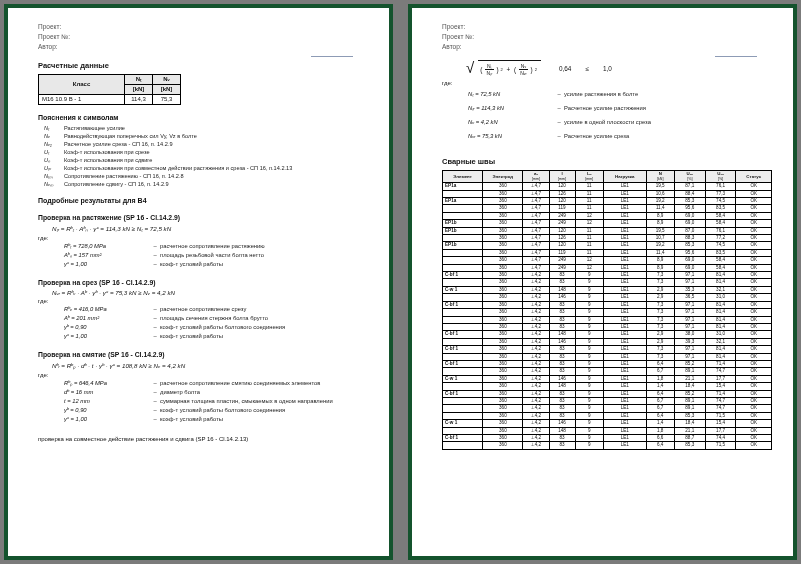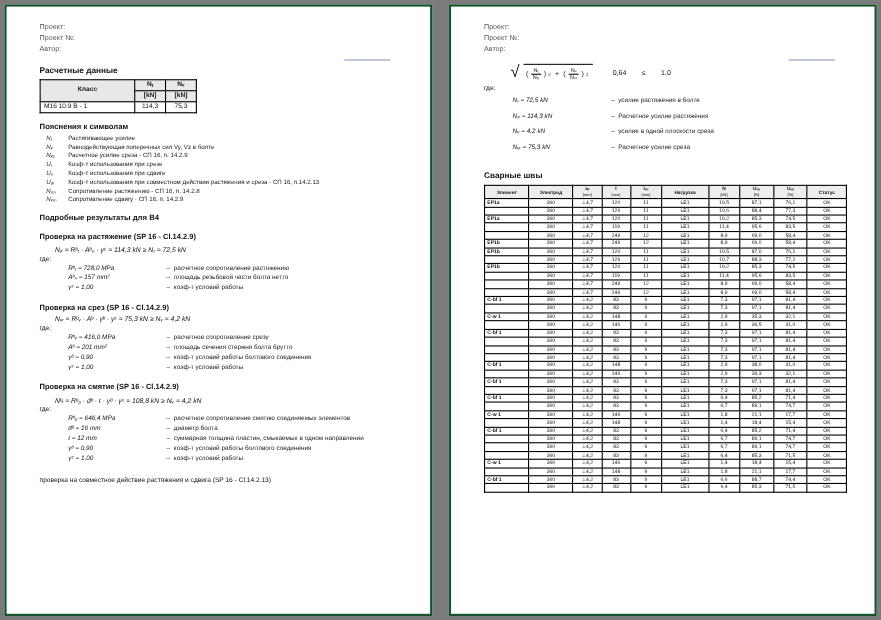--- a/index.html
+++ b/index.html
@@ -13,21 +13,21 @@
     position: relative;
     background: #7b7b7b;
     overflow: hidden;
   }
   .page {
     position: absolute;
     top: 4px;
     width: 389px;
     height: 556px;
     background: #ffffff;
-    border: 2px solid #14532d;
+    border: 4px solid #14532d;
     overflow: hidden;
   }
   #page-left { left: 4px; }
   #page-right { left: 408px; }
 
   .pad {
     position: absolute;
     left: 30px; right: 18px; top: 14px;
   }
 

